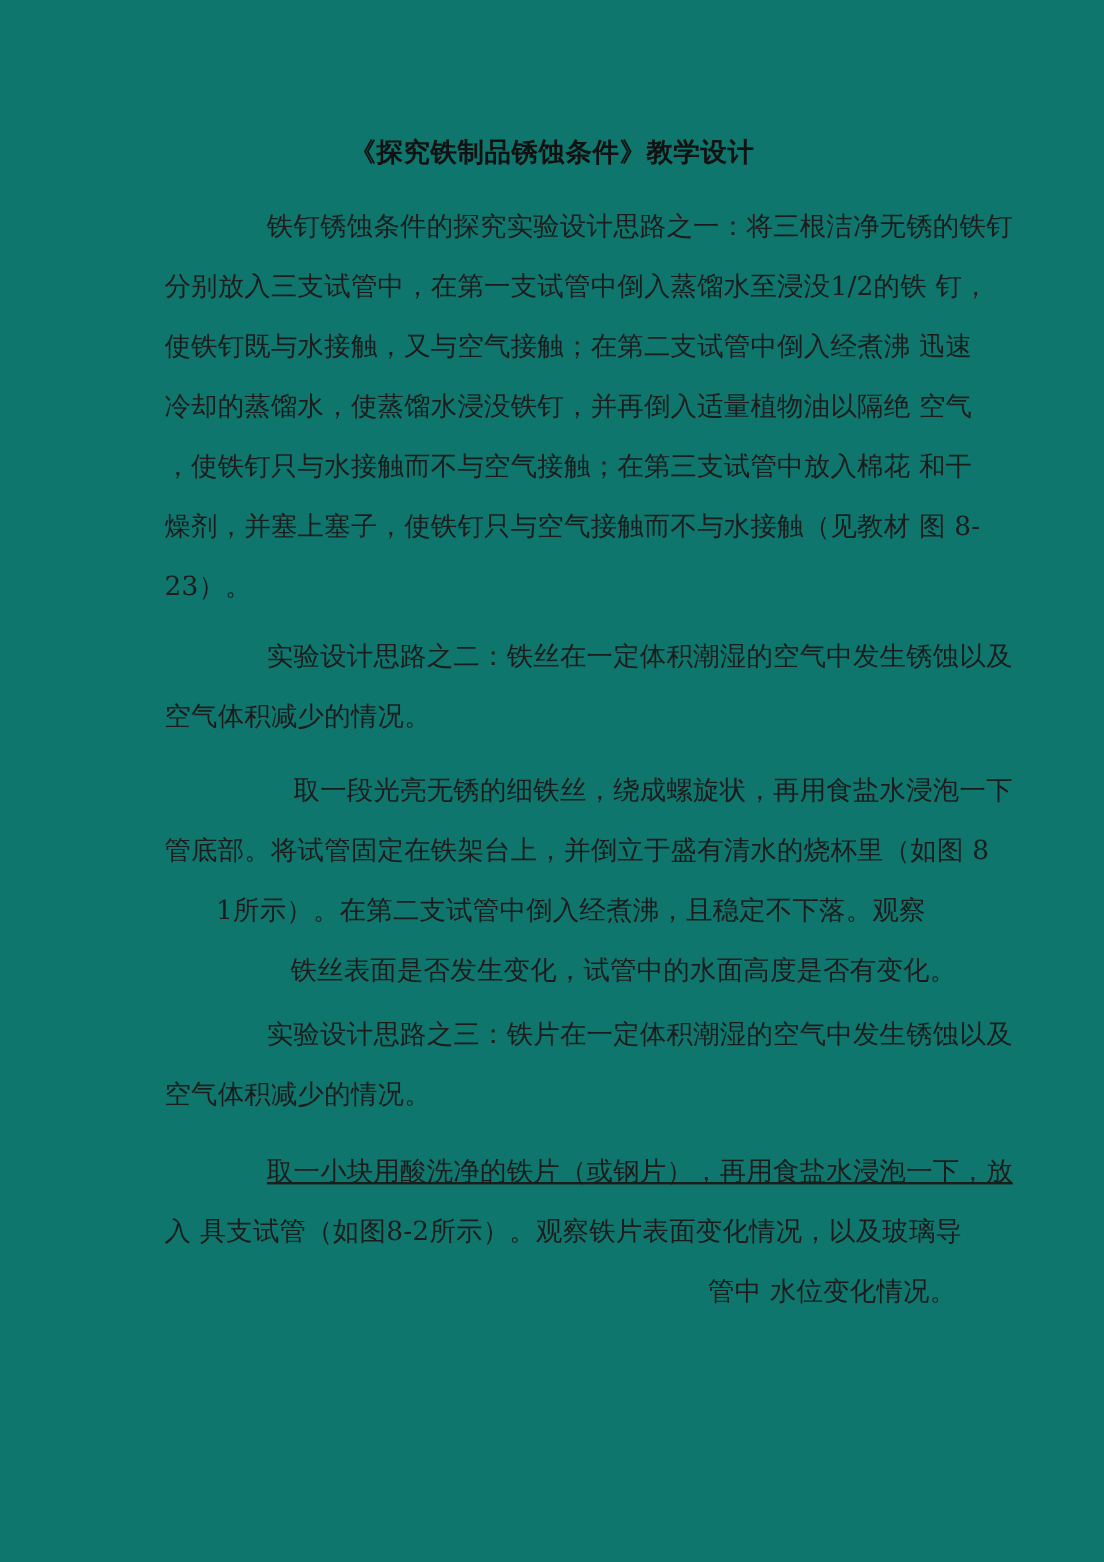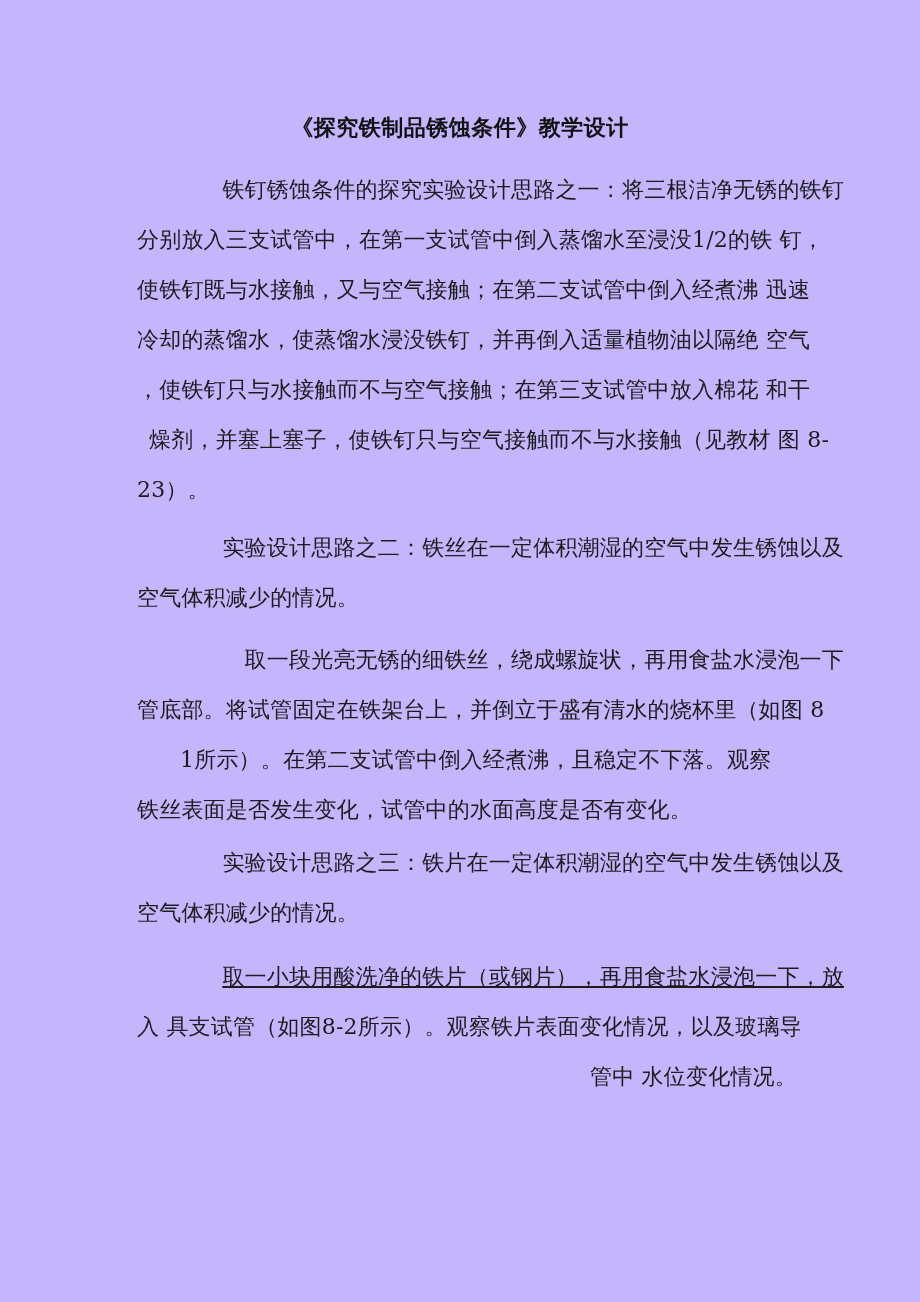--- a/index.html
+++ b/index.html
@@ -13,21 +13,21 @@
       position: relative;
       overflow: hidden;
       font-family: "DejaVu Serif", "Liberation Serif", serif;
       color: #1a1a1a;
     }
     .page {
       position: absolute;
       left: 0; top: 0;
       width: 920px;
       height: 1302px;
-      background: #c4b5fd;
+      background: #0f766e;
     }
     .title {
       position: absolute;
       left: 0;
       width: 920px;
       top: 113px;
       text-align: center;
       font-family: "DejaVu Sans", "Liberation Sans", sans-serif;
       font-weight: bold;
       font-size: 22px;
@@ -54,34 +54,34 @@
 <div class="page">
 
   <div class="title">《探究铁制品锈蚀条件》教学设计</div>
 
   <div>
     <div class="line indent" style="top:175px;">铁钉锈蚀条件的探究实验设计思路之一：将三根洁净无锈的铁钉</div>
     <div class="line" style="top:225px;">分别放入三支试管中，在第一支试管中倒入蒸馏水至浸没1/2的铁 钉，</div>
     <div class="line" style="top:275px;text-align:center;">使铁钉既与水接触，又与空气接触；在第二支试管中倒入经煮沸 迅速</div>
     <div class="line" style="top:325px;">冷却的蒸馏水，使蒸馏水浸没铁钉，并再倒入适量植物油以隔绝 空气</div>
     <div class="line" style="top:375px;">，使铁钉只与水接触而不与空气接触；在第三支试管中放入棉花 和干</div>
-    <div class="line" style="top:425px;margin-left:12px;">燥剂，并塞上塞子，使铁钉只与空气接触而不与水接触（见教材 图 8-</div>
+    <div class="line" style="top:425px;">燥剂，并塞上塞子，使铁钉只与空气接触而不与水接触（见教材 图 8-</div>
     <div class="line" style="top:475px;">23）。</div>
   </div>
 
   <div>
     <div class="line indent" style="top:533px;">实验设计思路之二：铁丝在一定体积潮湿的空气中发生锈蚀以及</div>
     <div class="line" style="top:583px;">空气体积减少的情况。</div>
   </div>
 
   <div>
     <div class="line indent" style="top:645px;">取一段光亮无锈的细铁丝，绕成螺旋状，再用食盐水浸泡一下</div>
     <div class="line" style="top:695px;">管底部。将试管固定在铁架台上，并倒立于盛有清水的烧杯里（如图 8</div>
     <div class="line indent-small" style="top:745px;">1所示）。在第二支试管中倒入经煮沸，且稳定不下落。观察</div>
-    <div class="line" style="top:795px;">铁丝表面是否发生变化，试管中的水面高度是否有变化。</div>
+    <div class="line" style="top:795px;text-align:right;">铁丝表面是否发生变化，试管中的水面高度是否有变化。</div>
   </div>
 
   <div>
     <div class="line indent" style="top:848px;">实验设计思路之三：铁片在一定体积潮湿的空气中发生锈蚀以及</div>
     <div class="line" style="top:898px;">空气体积减少的情况。</div>
   </div>
 
   <div>
     <div class="line indent" style="top:962px;text-decoration:underline;">取一小块用酸洗净的铁片（或钢片），再用食盐水浸泡一下，放</div>
     <div class="line" style="top:1012px;">入 具支试管（如图8-2所示）。观察铁片表面变化情况，以及玻璃导</div>

